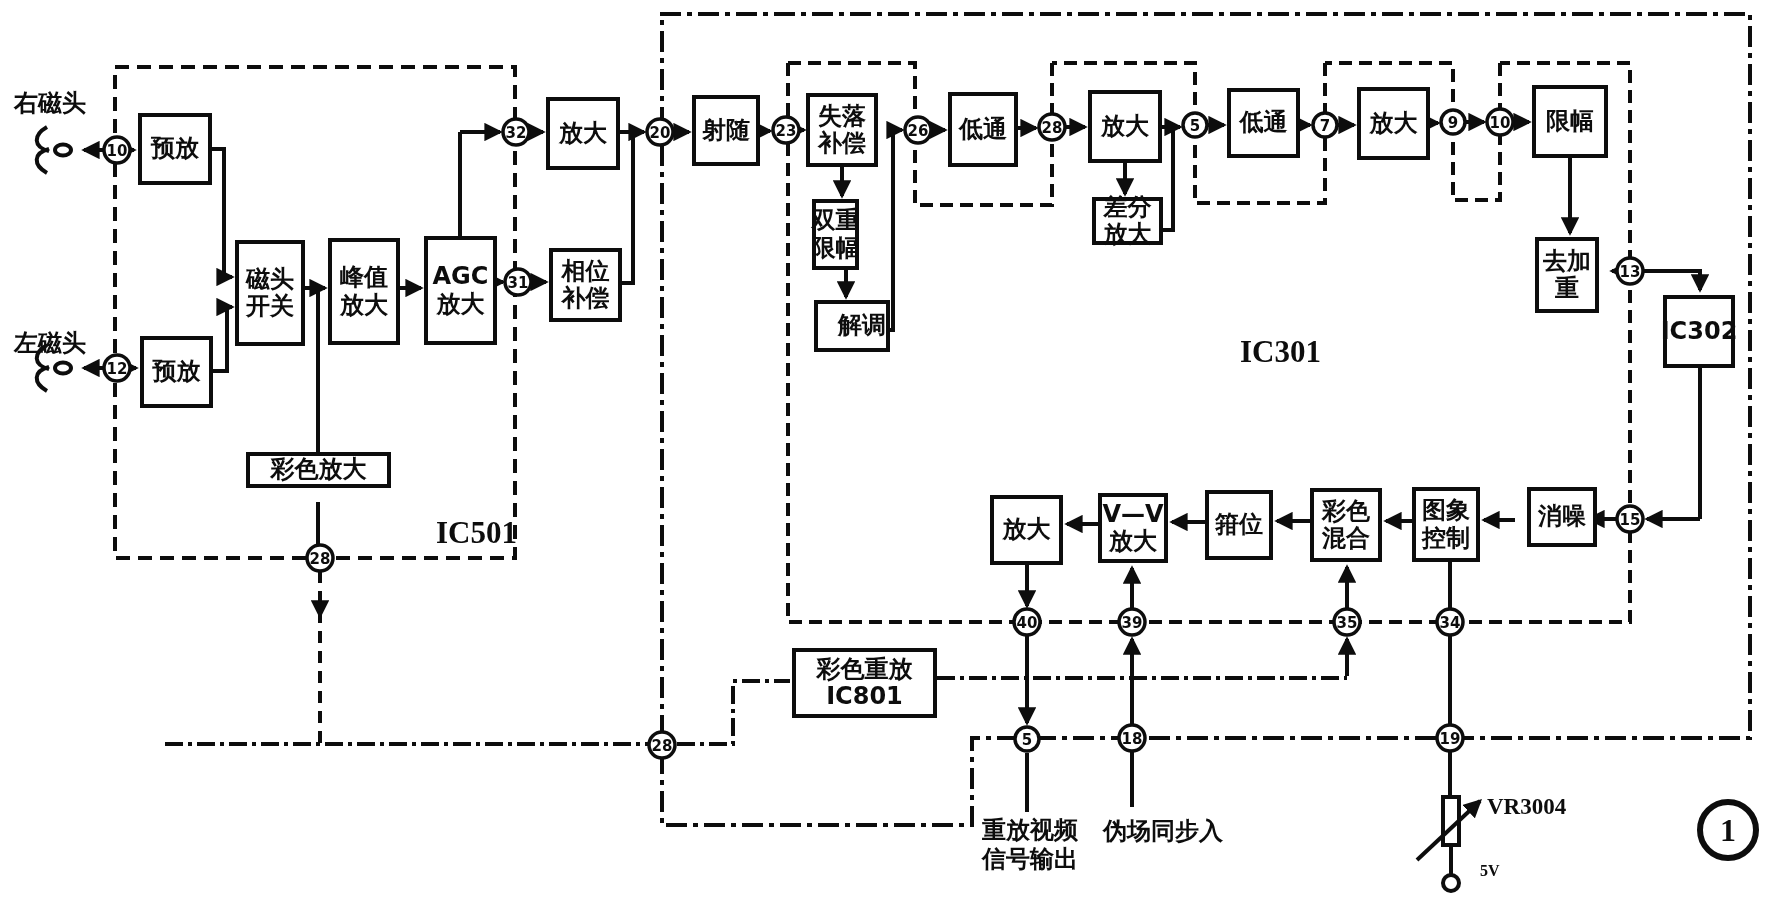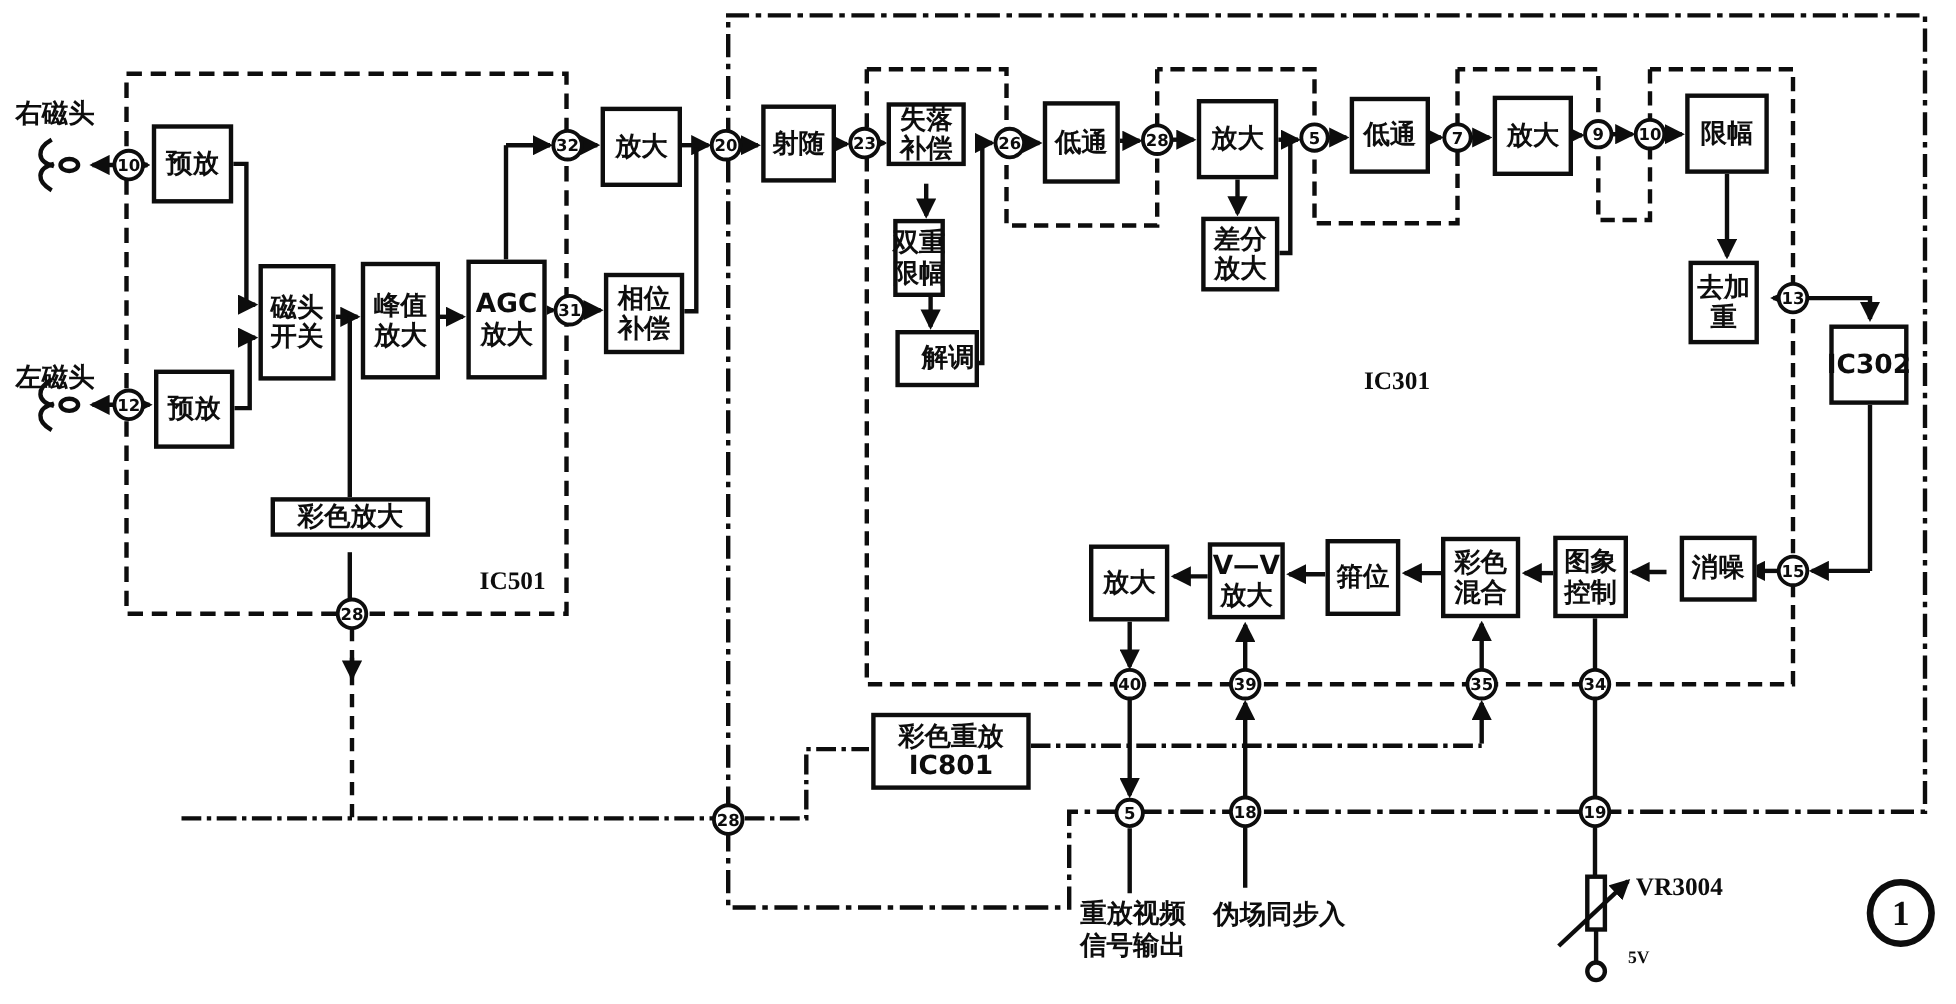--- a/index.html
+++ b/index.html
@@ -3,21 +3,21 @@
 <meta charset="utf-8">
 <style>
   html,body{margin:0;padding:0;background:#fff;}
   #stage{position:relative;width:1778px;height:913px;background:#fff;overflow:hidden;
          font-family:"DejaVu Sans","Liberation Sans",sans-serif;color:#0d0d0d;}
   svg{position:absolute;left:0;top:0;}
   .blk{position:absolute;border:4px solid #0d0d0d;background:#fff;display:flex;flex-direction:column;
        align-items:center;justify-content:center;font-weight:700;font-size:24px;line-height:1.14;
        box-sizing:border-box;text-align:center;white-space:nowrap;}
   .lbl{position:absolute;font-weight:700;font-size:24px;white-space:nowrap;line-height:1.15;}
-  .serif{font-family:"Liberation Serif","DejaVu Serif",serif;font-weight:700;font-size:23px;}
+  .serif{font-family:"Liberation Serif","DejaVu Serif",serif;font-weight:700;font-size:31px;}
   .two-line{line-height:1.2;}
   #fig-circle{position:absolute;left:1697px;top:799px;width:50px;height:50px;border:6px solid #0d0d0d;
       border-radius:50%;display:flex;align-items:center;justify-content:center;
       font-family:"Liberation Serif","DejaVu Serif",serif;font-weight:700;font-size:32px;}
   .pin-num{font:700 15px "DejaVu Sans","Liberation Sans",sans-serif;}
 </style>
 </head>
 <body>
 
 <div id="stage">
@@ -270,38 +270,38 @@
       <div class="blk" style="left: 546px; top: 97px; width: 74px; height: 73px;">
         <span>放大</span>
       </div>
       <div class="blk" style="left: 549px; top: 248px; width: 73px; height: 74px;">
         <span>相位</span>
         <span>补偿</span>
       </div>
       <div class="blk" style="left: 692px; top: 95px; width: 68px; height: 71px;">
         <span>射随</span>
       </div>
-      <div class="blk" style="left: 806px; top: 93px; width: 72px; height: 58px;">
+      <div class="blk" style="left: 806px; top: 93px; width: 72px; height: 74px;">
         <span>失落</span>
         <span>补偿</span>
       </div>
       <div class="blk" style="left: 812px; top: 199px; width: 47px; height: 71px;">
         <span>双重</span>
         <span>限幅</span>
       </div>
       <div class="blk" style="left: 814px; top: 300px; width: 76px; height: 52px; padding-left: 20px;">
         <span>解调</span>
       </div>
       <div class="blk" style="left: 948px; top: 92px; width: 70px; height: 75px;">
         <span>低通</span>
       </div>
       <div class="blk" style="left: 1088px; top: 90px; width: 74px; height: 73px;">
         <span>放大</span>
       </div>
-      <div class="blk" style="left: 1092px; top: 197px; width: 71px; height: 68px;">
+      <div class="blk" style="left: 1092px; top: 197px; width: 71px; height: 48px;">
         <span>差分</span>
         <span>放大</span>
       </div>
       <div class="blk" style="left: 1227px; top: 88px; width: 73px; height: 70px;">
         <span>低通</span>
       </div>
       <div class="blk" style="left: 1357px; top: 87px; width: 73px; height: 73px;">
         <span>放大</span>
       </div>
       <div class="blk" style="left: 1532px; top: 85px; width: 76px; height: 73px;">

